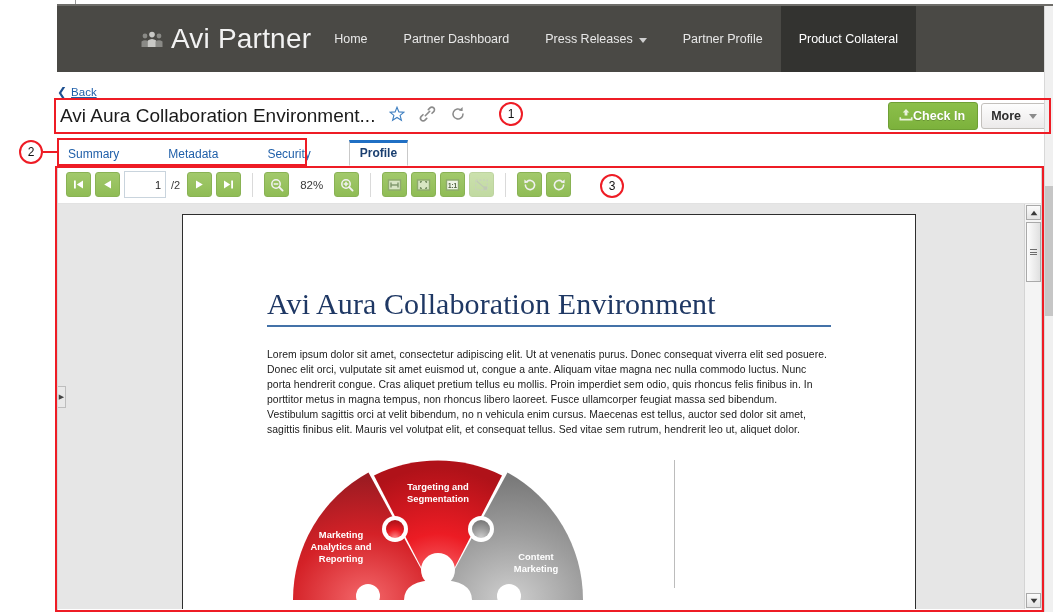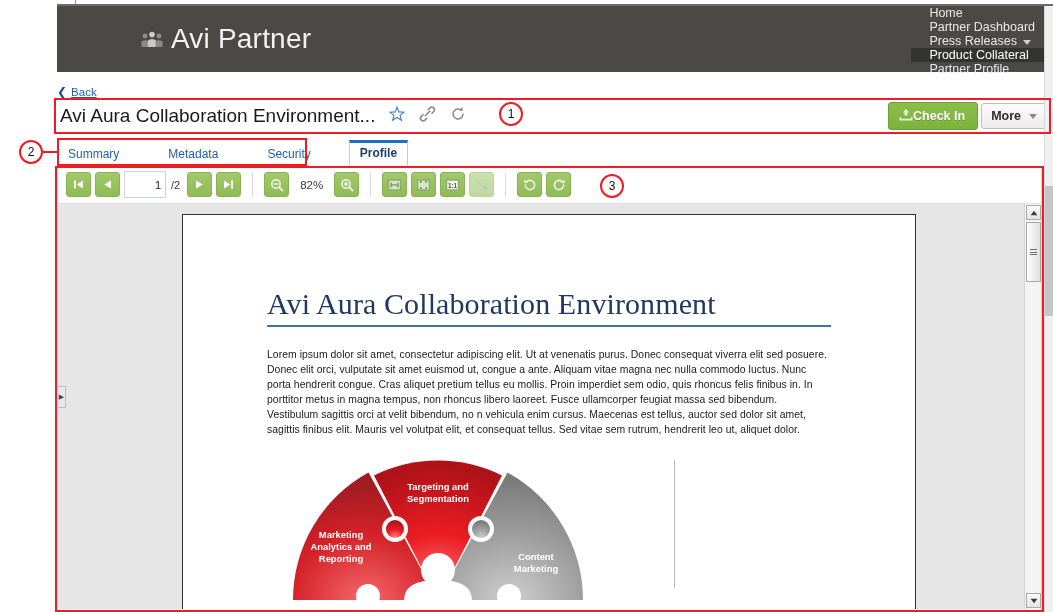--- a/index.html
+++ b/index.html
@@ -37,21 +37,21 @@
     margin-left:84px;
   }
   .brand-icon {
     width:22px; height:18px; display:block;
   }
   .brand-text {
     color:#f2f2f2; font-size:28px; font-weight:400; letter-spacing:.2px;
     font-family:"Liberation Sans", sans-serif;
   }
   .nav {
-    display:flex; align-items:stretch; height:66px; margin-left:auto;flex-direction:column;
+    display:flex; align-items:stretch; height:66px; margin-left:auto;
   }
   .nav-item {
     display:flex; align-items:center; gap:6px;
     padding:0 18px; color:#e8e8e8; font-size:12.5px;
     white-space:nowrap; cursor:pointer;
   }
   .nav-item.active { background:#333330; color:#fff; }
   .caret-down {
     width:0;height:0;border-left:4px solid transparent;border-right:4px solid transparent;
     border-top:5px solid #cfcfcf; display:inline-block; margin-top:2px;
@@ -259,25 +259,25 @@
       <div class="nav-item">
         <span>Home</span>
       </div>
       <div class="nav-item">
         <span>Partner Dashboard</span>
       </div>
       <div class="nav-item">
         <span>Press Releases</span>
         <span class="caret-down"></span>
       </div>
+      <div class="nav-item">
+        <span>Partner Profile</span>
+      </div>
       <div class="nav-item active">
         <span>Product Collateral</span>
-      </div>
-      <div class="nav-item">
-        <span>Partner Profile</span>
       </div>
       <div class="nav-spacer"></div>
     </div>
   </div>
 
   <div class="back-row">
     <span class="back-link">
       <span class="back-chevron">❮</span>
       <span class="lbl">Back</span>
     </span>

